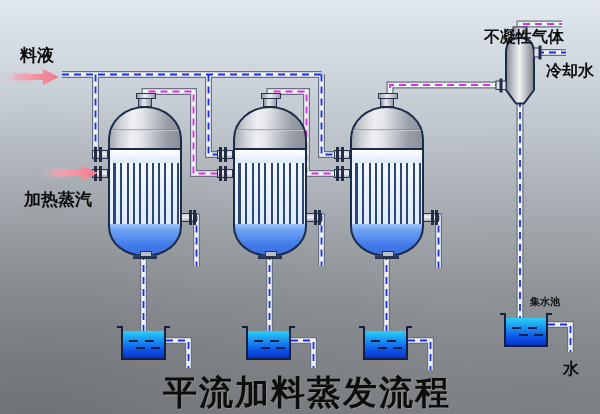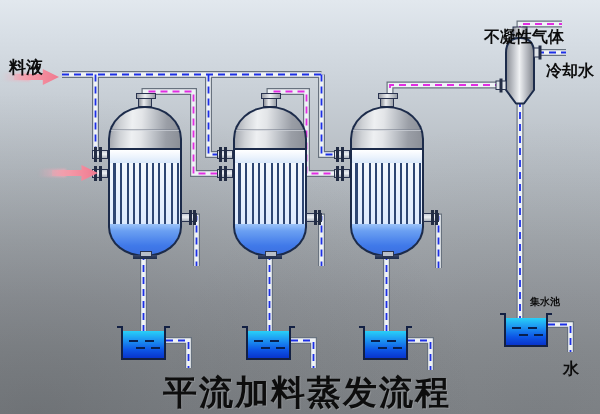--- a/index.html
+++ b/index.html
@@ -160,20 +160,21 @@
 
   <div class="tank" style="left:504px;top:313px;width:44px;">
     <div class="tliq"></div>
   </div>
 
   <div class="trail" style="left:2px;top:73px;"></div>
   <div class="arrow" style="left:14px;top:69px;width:45px;height:16px;"></div>
   <div class="trail" style="left:38px;top:169px;"></div>
   <div class="arrow" style="left:52px;top:165px;width:46px;height:16px;"></div>
 
-  <div class="lbl s17" style="left:9px;top:44px;margin-top:12px;">料液</div>
+  <div class="lbl s17" style="left:20px;top:44px;">料液</div>
+  <div class="lbl s17" style="left:24px;top:188px;">加热蒸汽</div>
   <div class="lbl s16" style="left:484px;top:2px;margin-top:25px;">不凝性气体</div>
   <div class="lbl s16" style="left:546px;top:61px;">冷却水</div>
   <div class="lbl s15" style="left:530px;top:295px;">集水池</div>
   <div class="lbl s16" style="left:563px;top:359px;">水</div>
 
   <div class="title">平流加料蒸发流程</div>
 </div>
 
 </body></html>

